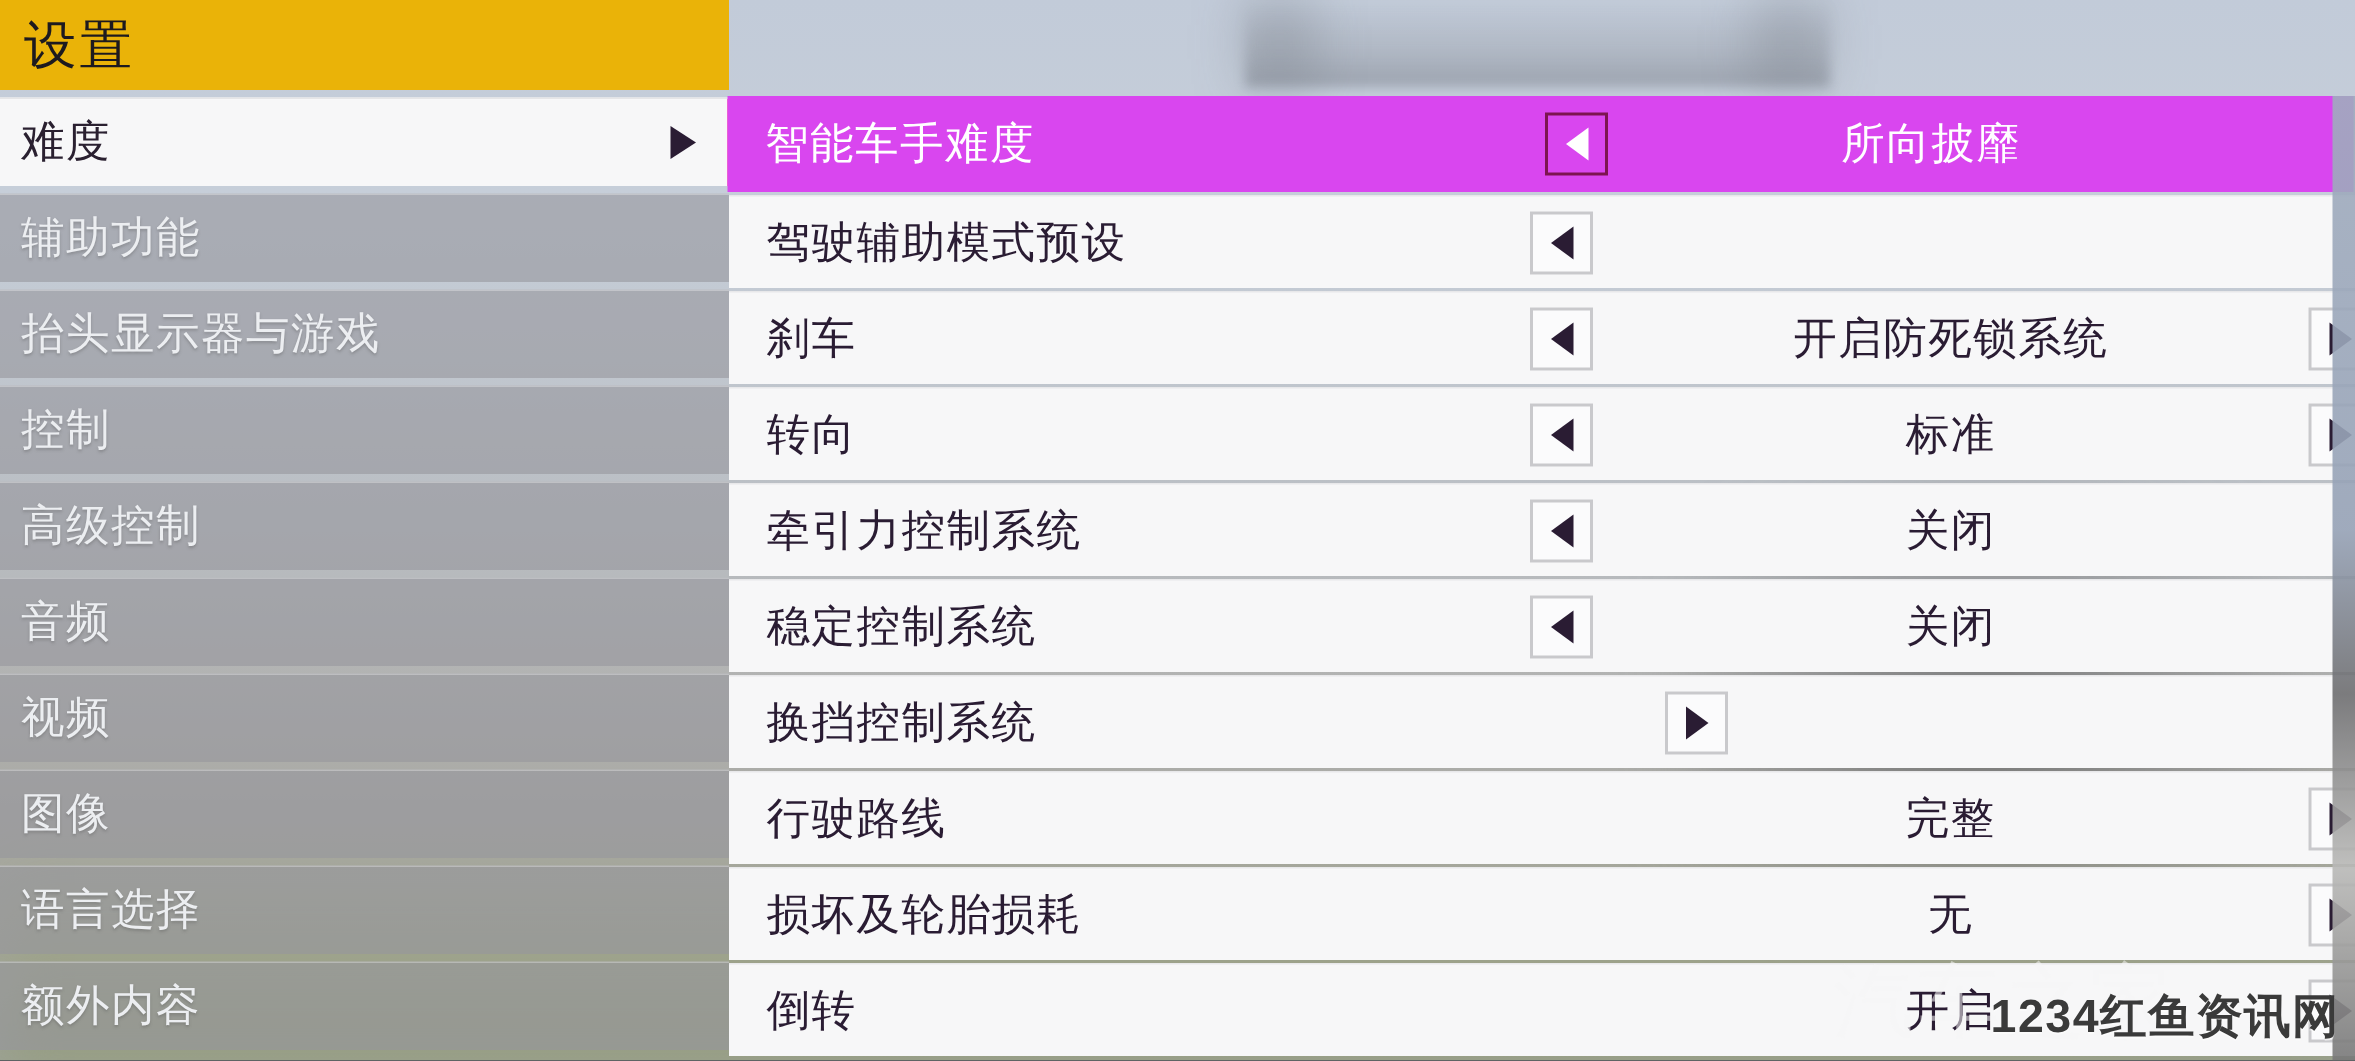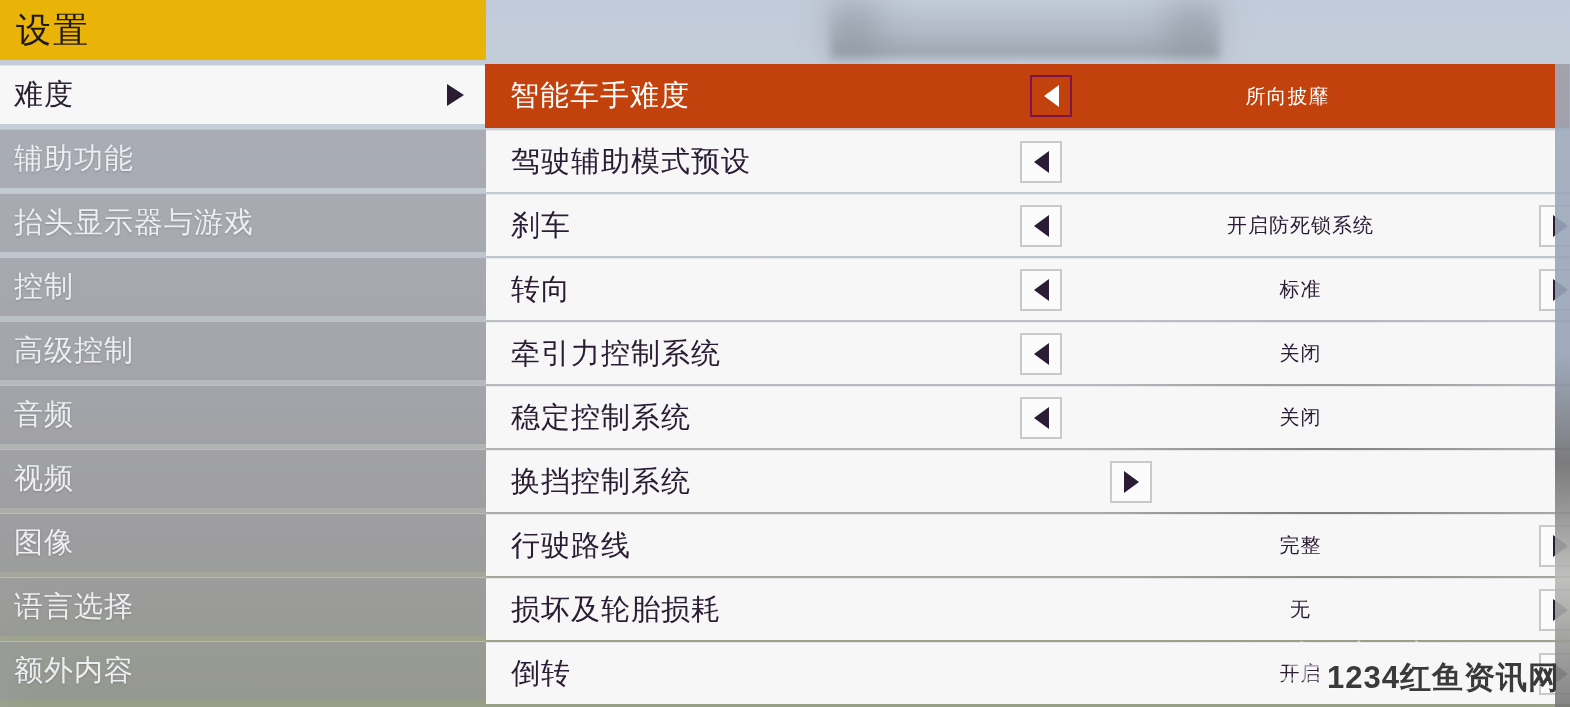--- a/index.html
+++ b/index.html
@@ -153,21 +153,21 @@
   .arrow-slot {
     flex: 0 0 auto;
     width: 90px;
     display: flex;
     justify-content: center;
     align-items: center;
   }
   .row .value {
     flex: 1 1 auto;
     text-align: center;
-    font-size: 20px;
+    font-size: 29px;
     color: #2a1c33;
     letter-spacing: 1px;
   }
   .arrow-box {
     width: 42px;
     height: 42px;
     border: 2px solid #c9c9cc;
     background: #fbfbfc;
     display: flex;
     align-items: center;
@@ -183,21 +183,21 @@
   .arrow-box .gl-right {
     width: 0; height: 0;
     border-left: 15px solid #2a1c33;
     border-top: 11px solid transparent;
     border-bottom: 11px solid transparent;
   }
   .arrow-slot.empty .arrow-box { visibility: hidden; }
 
   
   .row.selected {
-    background: #c2410c;
+    background: #d946ef;
     width: 1084px;
     margin-left: -1px;
     border-top: none;
     height: 64px;
     gap: 11px;
   }
   .row.selected .name,
   .row.selected .value { color: #ffffff; }
   .row.selected .arrow-box {
     border-color: #7c1450;

